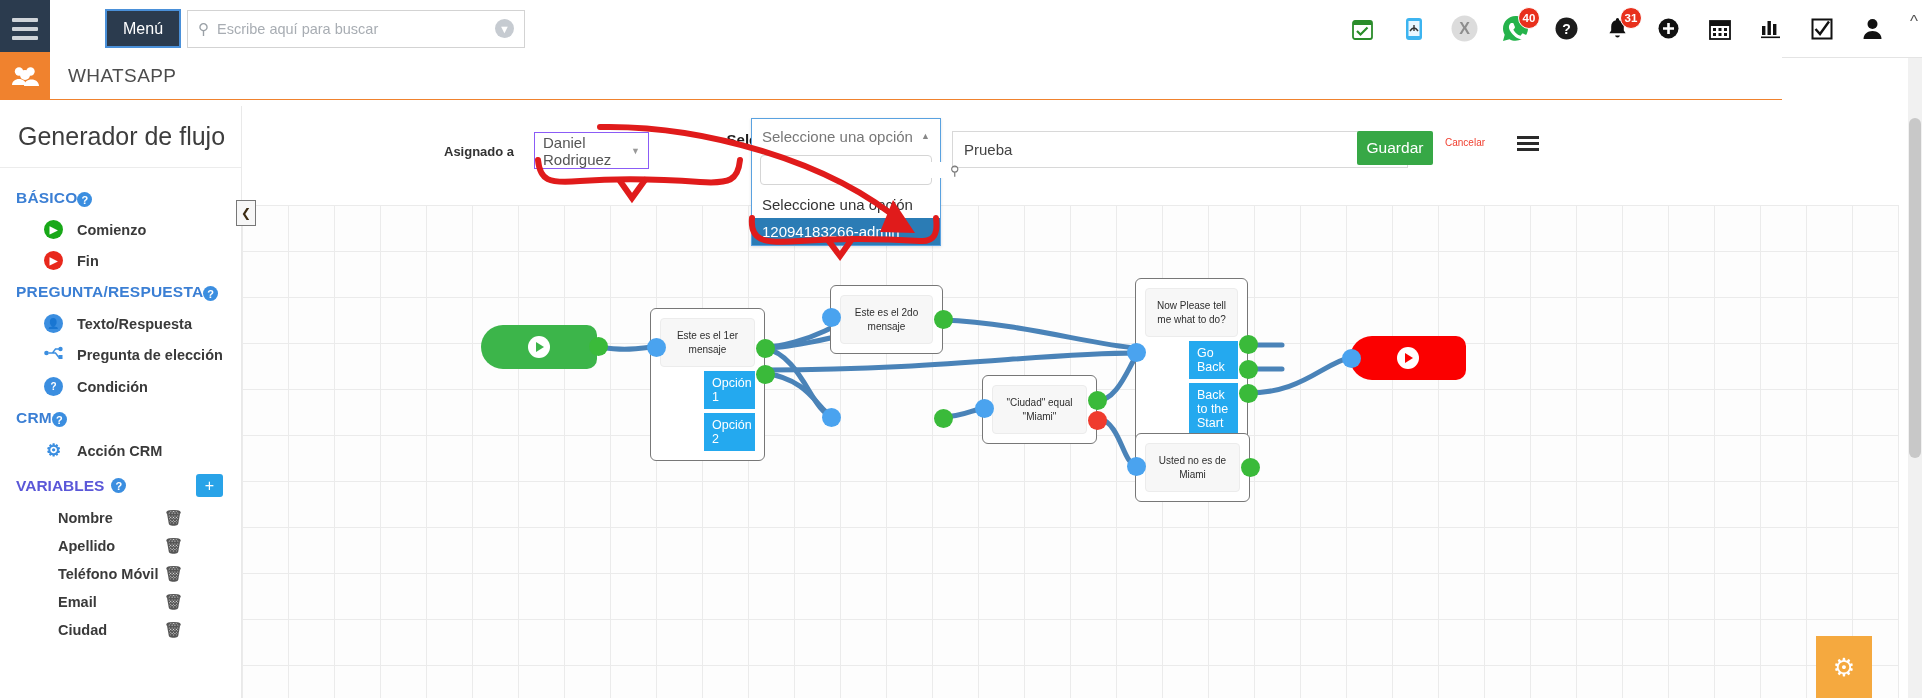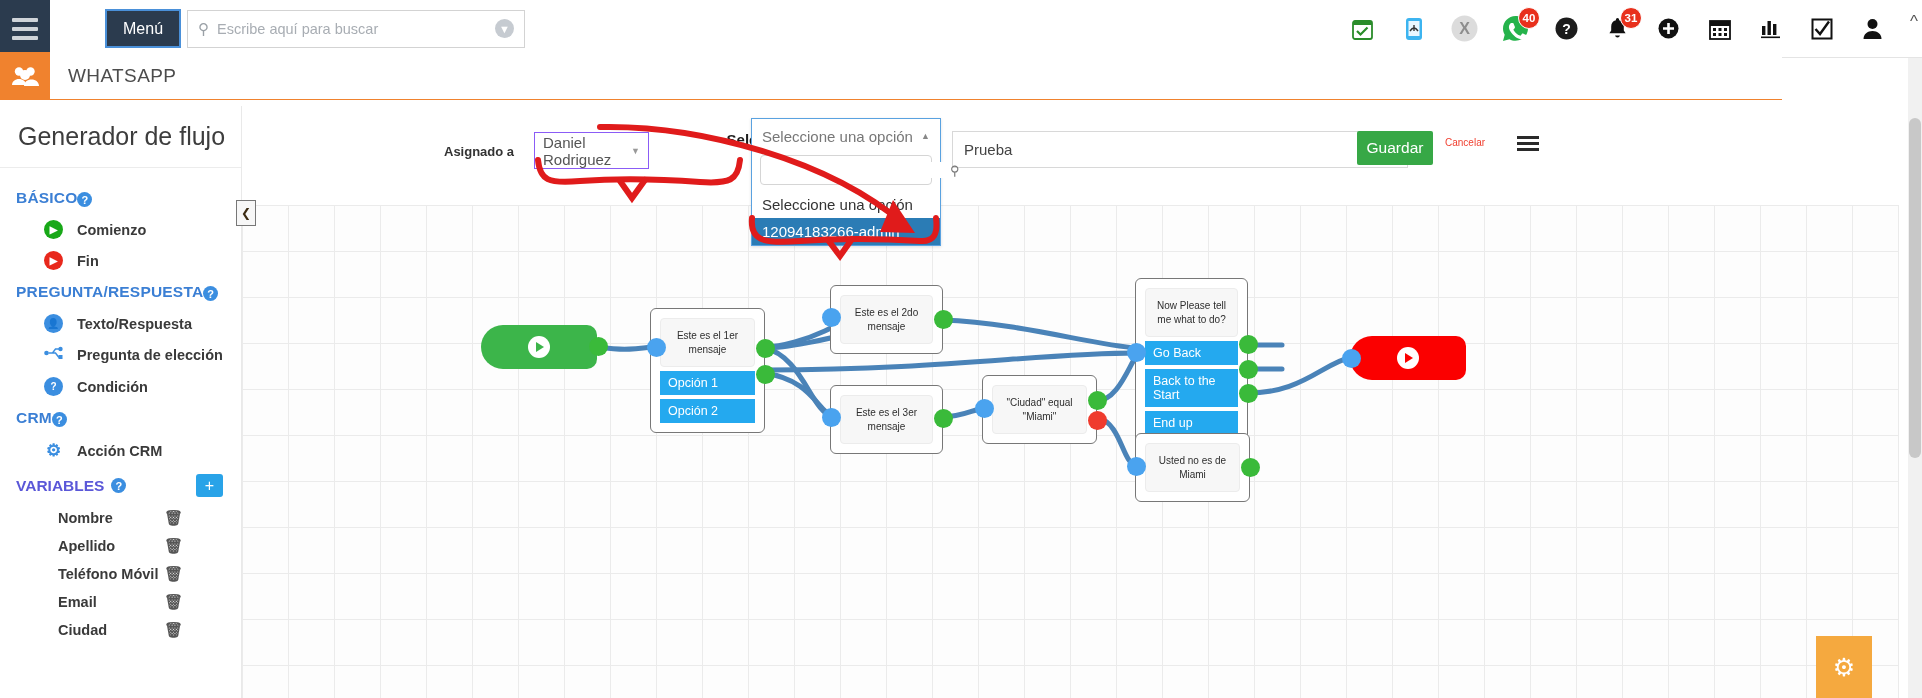--- a/index.html
+++ b/index.html
@@ -174,21 +174,21 @@
   
   .node {
     position: absolute; background: #fff; border: 1px solid #777; border-radius: 6px;
     padding: 9px; z-index: 3;
   }
   .node-msg {
     background: #f7f7f7; border: 1px solid #ececec; border-radius: 4px;
     font-size: 10px; color: #2e2e2e; text-align: center; padding: 10px 6px; line-height: 1.35;
   }
   .node-opt {
-    background: #24a9ef; color: #fff; font-size: 12.5px; padding: 5px 8px; margin-top: 4px;
+    background: #24a9ef; color: #fff; font-size: 12.5px; padding: 5px 8px; margin-top: 4px; margin-left: 44px;
   }
   .port { position: absolute; width: 19px; height: 19px; border-radius: 50%; z-index: 5; }
   .port.green { background: #3aba3a; }
   .port.blue { background: #4aa3ef; }
   .port.red { background: #ef3b2e; }
 
   .pill-start, .pill-end {
     position: absolute; height: 44px; border-radius: 22px 10px 10px 22px; z-index: 3;
     display: flex; align-items: center; justify-content: center;
   }
@@ -481,23 +481,20 @@
     <div class="port green" style="left:514px; top:134px;"></div>
     <div class="port green" style="left:514px; top:160px;"></div>
 
     <div class="port blue" style="left:580px; top:103px;"></div>
     <div class="node" style="left:588px; top:80px; width:113px;">
       <div class="node-msg">Este es el 2do mensaje</div>
     </div>
     <div class="port green" style="left:692px; top:105px;"></div>
 
     <div class="port blue" style="left:580px; top:203px;"></div>
-    <div class="node" style="left:588px; top:180px; width:113px;">
-      <div class="node-msg">Este es el 3er mensaje</div>
-    </div>
     <div class="port green" style="left:692px; top:204px;"></div>
 
     <div class="port blue" style="left:733px; top:194px;"></div>
     <div class="node" style="left:740px; top:170px; width:115px;">
       <div class="node-msg">"Ciudad" equal "Miami"</div>
     </div>
     <div class="port green" style="left:846px; top:186px;"></div>
     <div class="port red" style="left:846px; top:206px;"></div>
 
     <div class="port blue" style="left:885px; top:138px;"></div>

